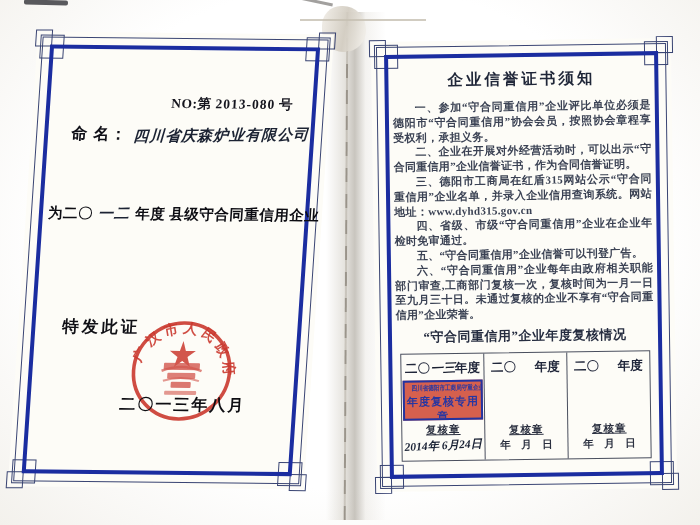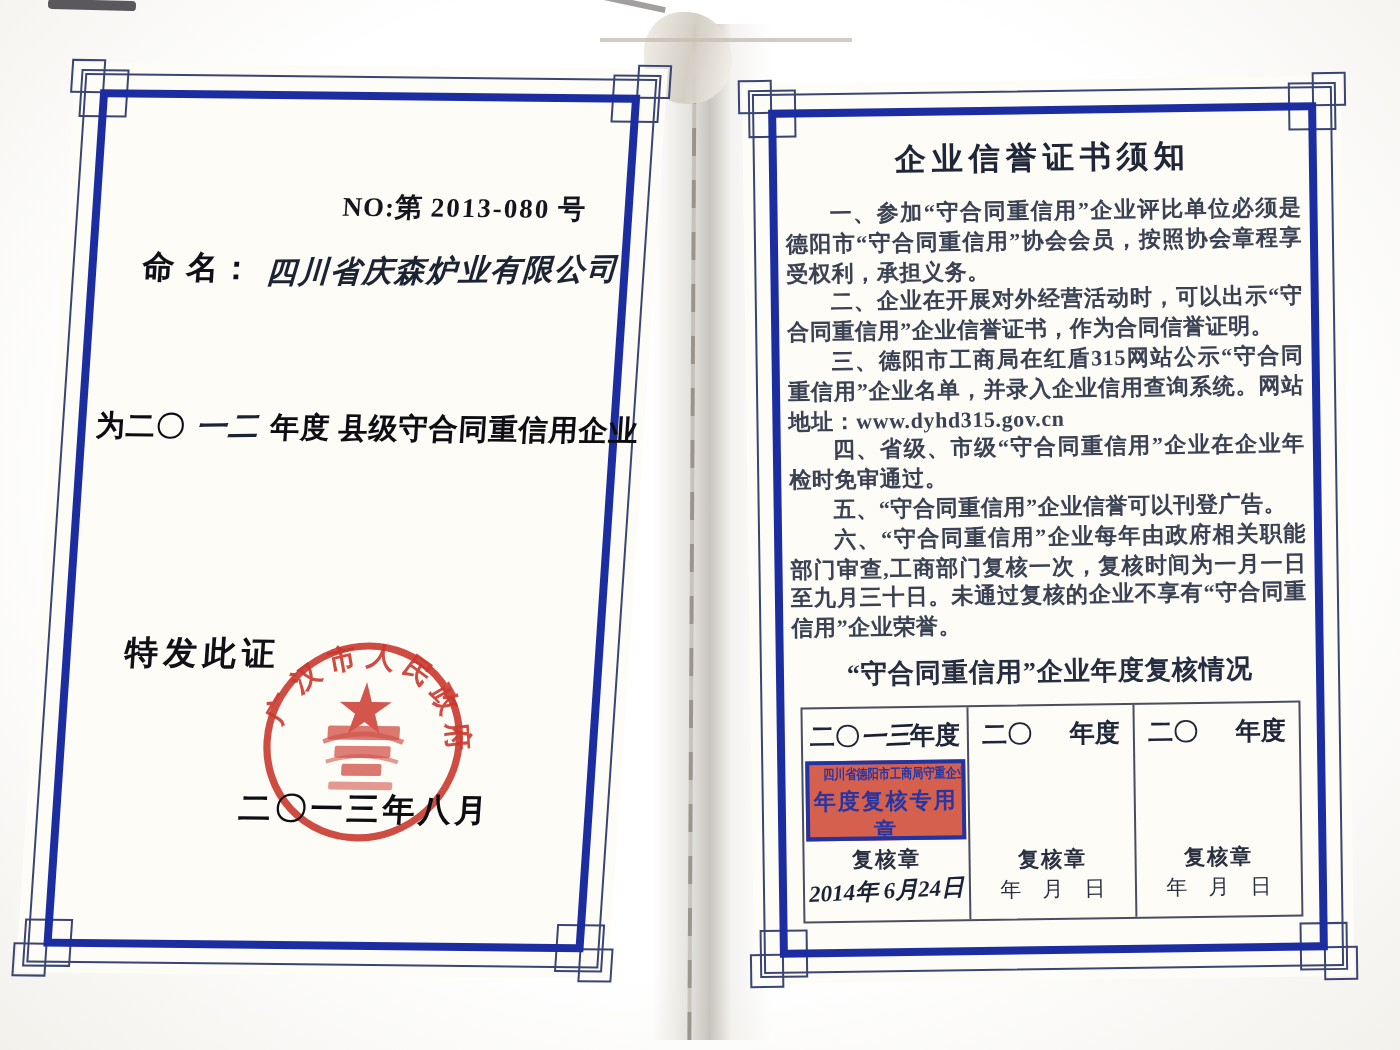--- a/index.html
+++ b/index.html
@@ -76,22 +76,22 @@
   .rt-col{flex:1;display:flex;flex-direction:column;align-items:center;position:relative;}
   .rt-col + .rt-col{border-left:1.2px solid #4a4f5e;}
   .yr{margin-top:6px;font-size:12.5px;font-weight:800;color:#20263a;white-space:nowrap;}
   .year-fill{display:inline-block;min-width:1.5em;text-align:center;}
   .handwrite-sm{font-style:italic;transform:rotate(-2deg);color:#1a2030;}
   .stamp{margin-top:3px;width:76px;height:36px;background:#d6604e;
     border:2px solid #2333a0;color:#2736a2;text-align:center;overflow:hidden;}
   .stamp .l1{font-size:6.8px;line-height:12px;white-space:nowrap;transform:scaleX(.82);font-weight:700;}
   .stamp .l2{font-size:11px;line-height:15px;font-weight:800;letter-spacing:1px;}
   .rt-spacer{flex:1;}
-  .fuhe{font-size:10.5px;font-weight:800;color:#2b3040;letter-spacing:1px;}
-  .rt-date{margin:1px 0 7px;font-size:10.5px;color:#2b3040;font-weight:400;white-space:nowrap;}
+  .fuhe{font-size:10.5px;font-weight:800;color:#2b3040;letter-spacing:1px;text-decoration:underline;}
+  .rt-date{margin:1px 0 7px;font-size:10.5px;color:#2b3040;font-weight:700;white-space:nowrap;}
   .rt-date.written{font-style:italic;font-size:11.5px;font-weight:800;color:#1a2235;
     transform:rotate(-2deg);letter-spacing:0;}
 </style>
 </head>
 <body>
 
 <div class="artifact fold-band"></div>
 <div class="artifact fold-crease"></div>
 <div class="artifact tear-patch"></div>
 <div class="artifact hairline"></div>

